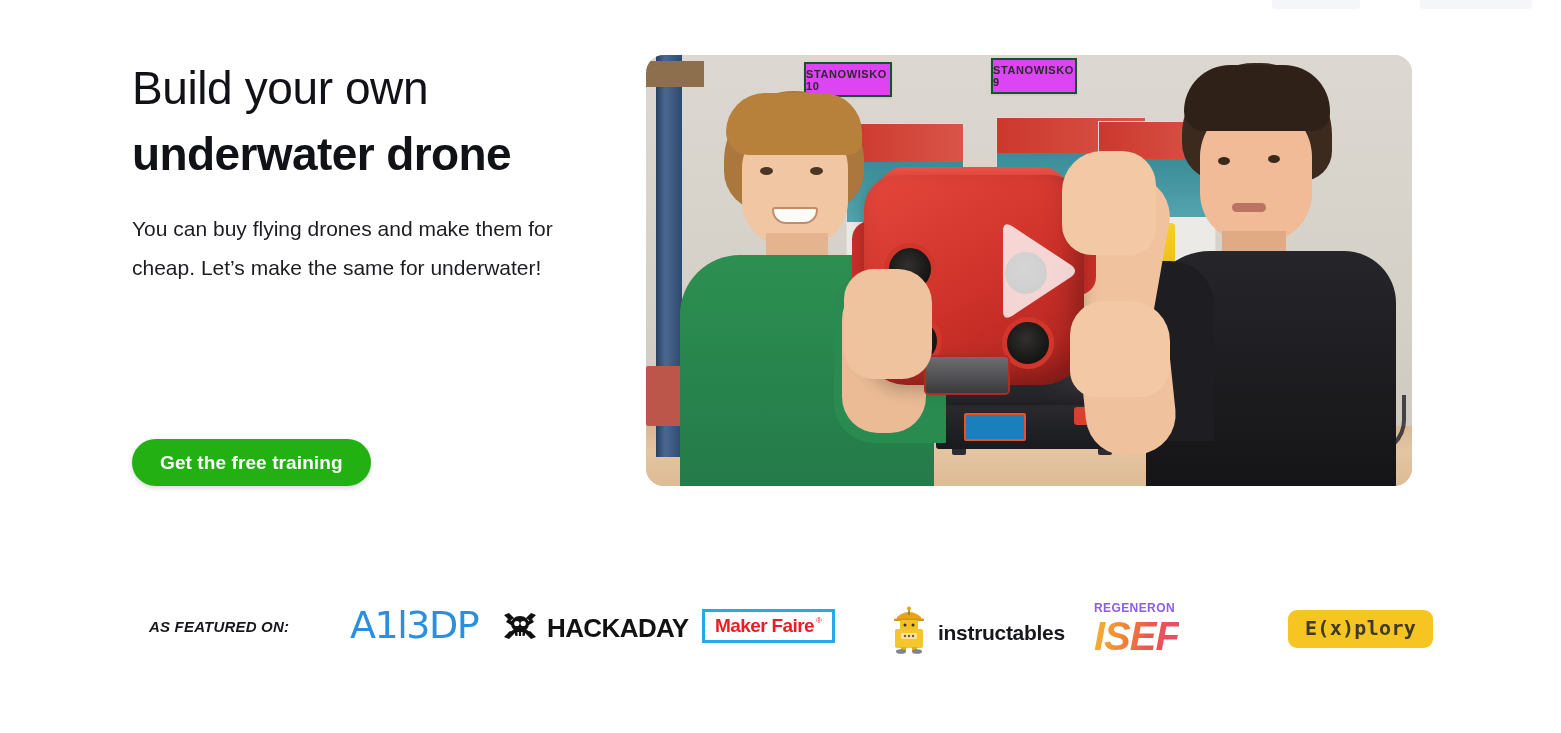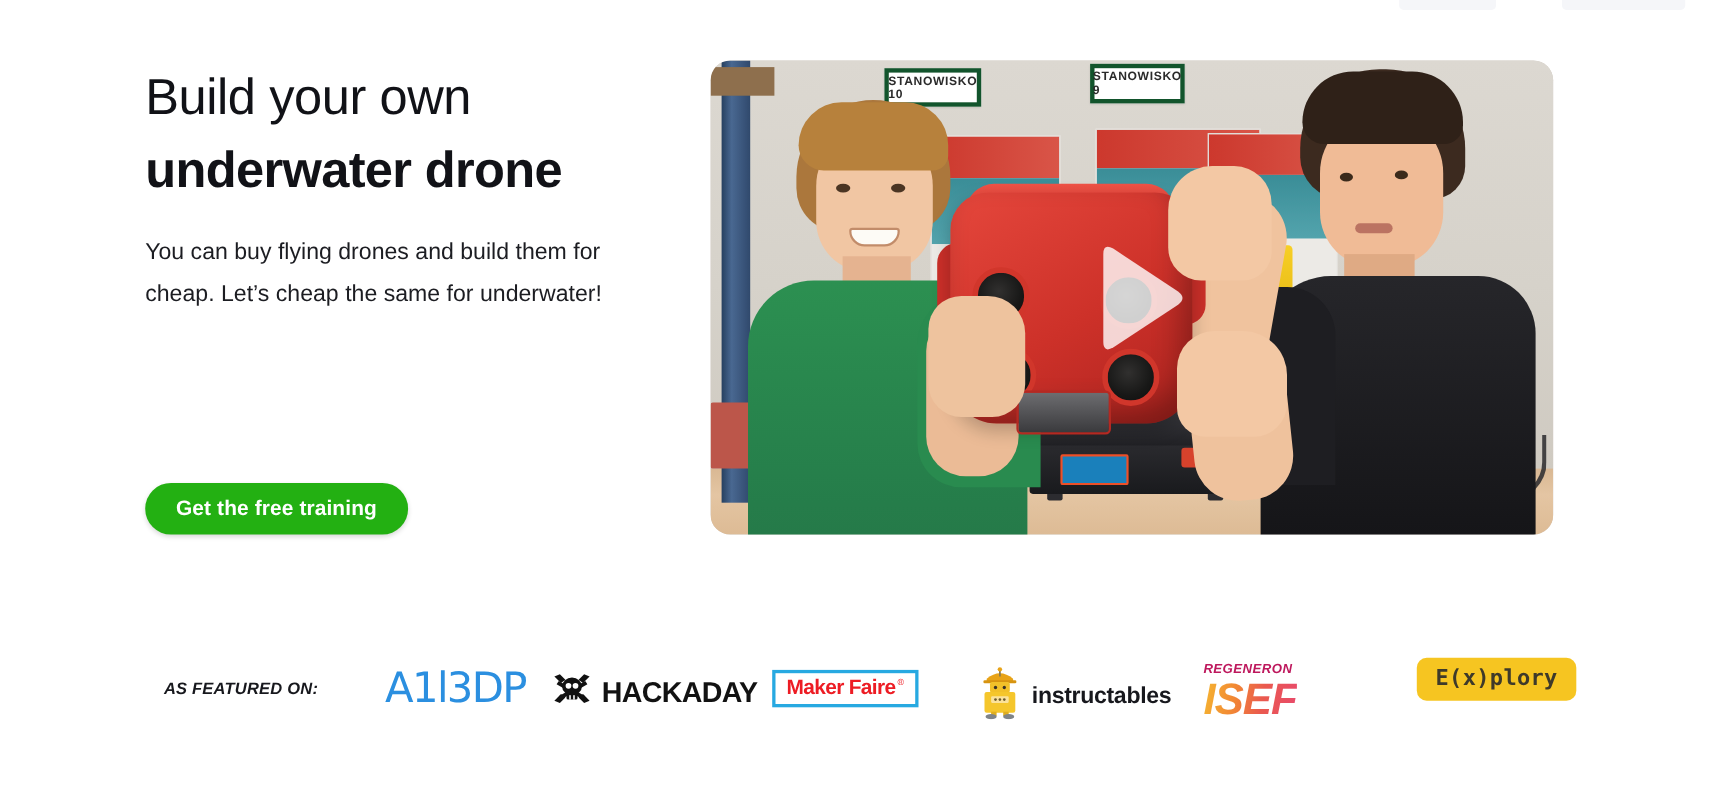--- a/index.html
+++ b/index.html
@@ -113,22 +113,22 @@
     background: #8d6f4e;
   }
   .rack-box {
     position: absolute; left: 0px; bottom: 60px; width: 46px; height: 60px;
     background: #b9574b; border-radius: 2px;
   }
 
   
   .sign {
     position: absolute;
-    background: #ffffff;
-    border: 4px solid #14532d;
+    background: #d946ef;
+    border: 2px solid #14532d;
     display: flex; align-items: center; justify-content: center;
     font-size: 11px; font-weight: 700; color: #2b2b2b;
     letter-spacing: 0.6px;
     font-family: "Liberation Sans", sans-serif;
     box-shadow: 0 1px 2px rgba(0,0,0,0.10);
   }
   .sign.s10 { left: 158px; top: 7px; width: 88px; height: 35px; }
   .sign.s9  { left: 345px; top: 3px; width: 86px; height: 36px; }
 
   
@@ -384,35 +384,35 @@
   
   .logo-instructables { left: 888px; top: 8px; gap: 8px; }
   .instr-text {
     font-size: 21px; font-weight: 700; color: #17181d;
     letter-spacing: -0.3px; line-height: 1;
   }
 
   
   .logo-isef { left: 1094px; top: 4px; flex-direction: column; align-items: flex-start; }
   .isef-regeneron {
-    font-size: 12px; font-weight: 700; font-style: italic;
-    color: #be185d; letter-spacing: 0.4px; line-height: 1;
+    font-size: 12px; font-weight: 700; 
+    color: #8b5cf6; letter-spacing: 0.4px; line-height: 1;
     margin-bottom: 2px;
   }
   .isef-main {
     font-size: 40px; font-weight: 700; font-style: italic;
     letter-spacing: -1px; line-height: 1;
     background: linear-gradient(100deg, #f5b731 0%, #f28a33 32%, #ea5a4e 62%, #e8496d 100%);
     -webkit-background-clip: text;
     background-clip: text;
     color: transparent;
   }
 
   
-  .logo-explory { left: 1272px; top: 0; padding-left: 16px; }
+  .logo-explory { left: 1272px; top: 12px; padding-left: 16px; }
   .explory-box {
     background: #f6c521;
     border-radius: 9px;
     padding: 8px 17px 9px 17px;
   }
   .explory-text {
     font-family: "DejaVu Sans Mono", monospace;
     font-size: 20px; font-weight: 700; color: #3e3a2a;
     letter-spacing: 0.3px; line-height: 1;
   }
@@ -421,21 +421,21 @@
 <body>
 
 <div class="page">
 
   <div class="top-remnant a"></div>
   <div class="top-remnant b"></div>
 
   <div class="hero-copy">
     <div class="headline-line1">Build your own</div>
     <div class="headline-line2">underwater drone</div>
-    <p class="subhead">You can buy flying drones and build them for cheap. Let’s cheap the same for underwater!</p>
+    <p class="subhead">You can buy flying drones and make them for cheap. Let’s make the same for underwater!</p>
   </div>
 
   <button class="cta-button">Get the free training</button>
 
   <div class="video-card">
     <div class="video-scene">
       <div class="wall"></div>
       <div class="floor"></div>
 
       <div class="rack"></div>

